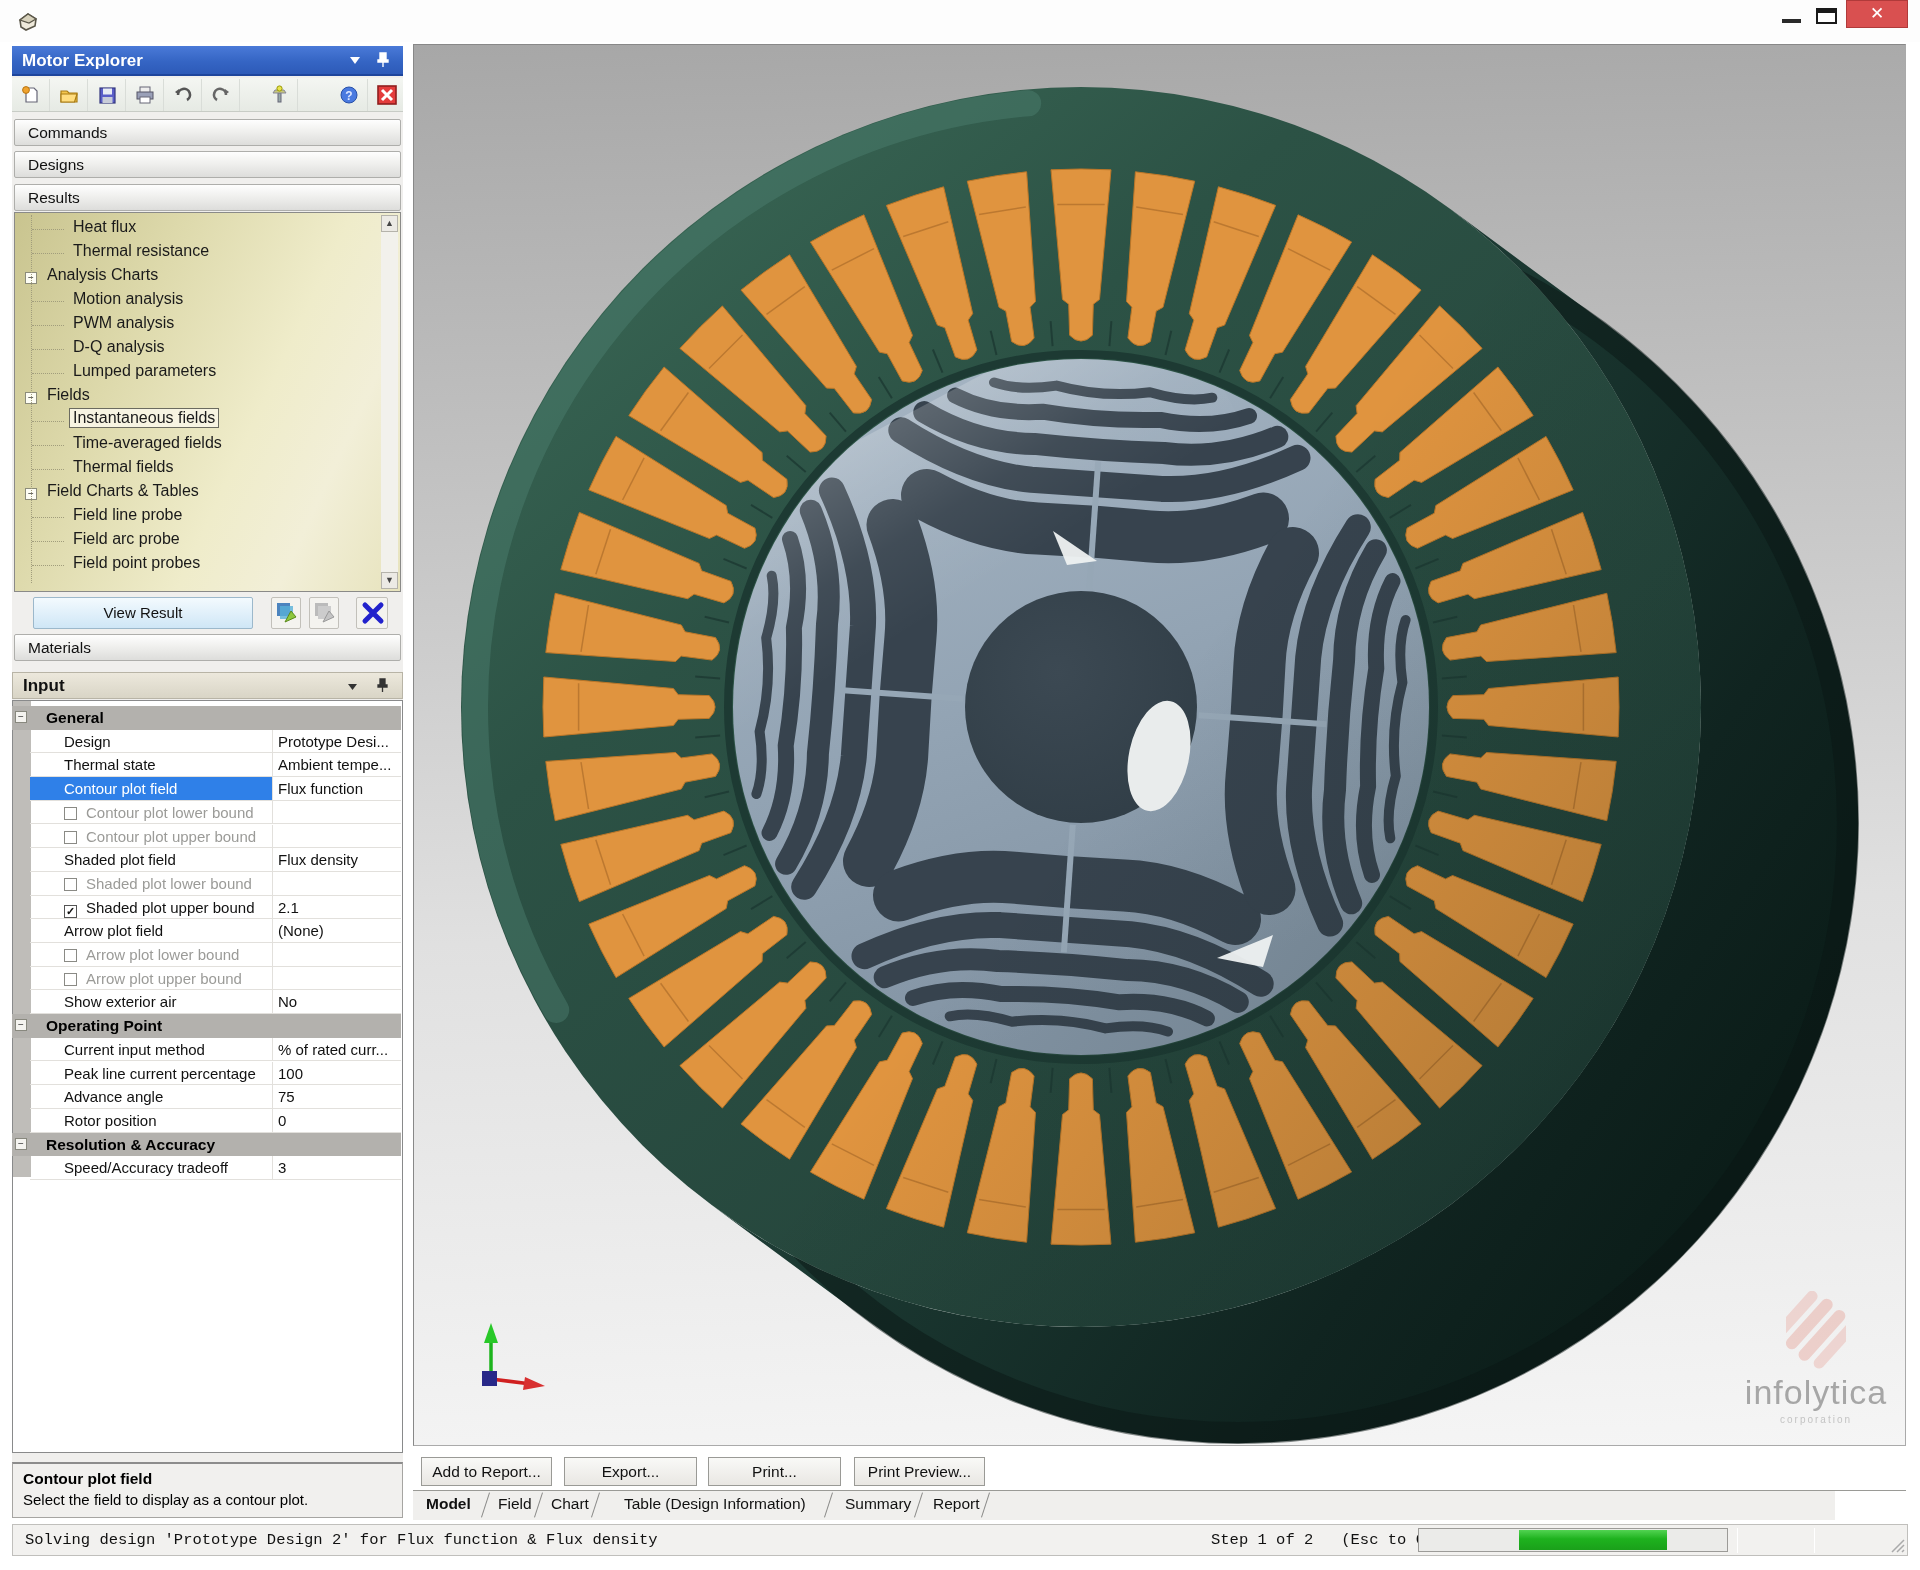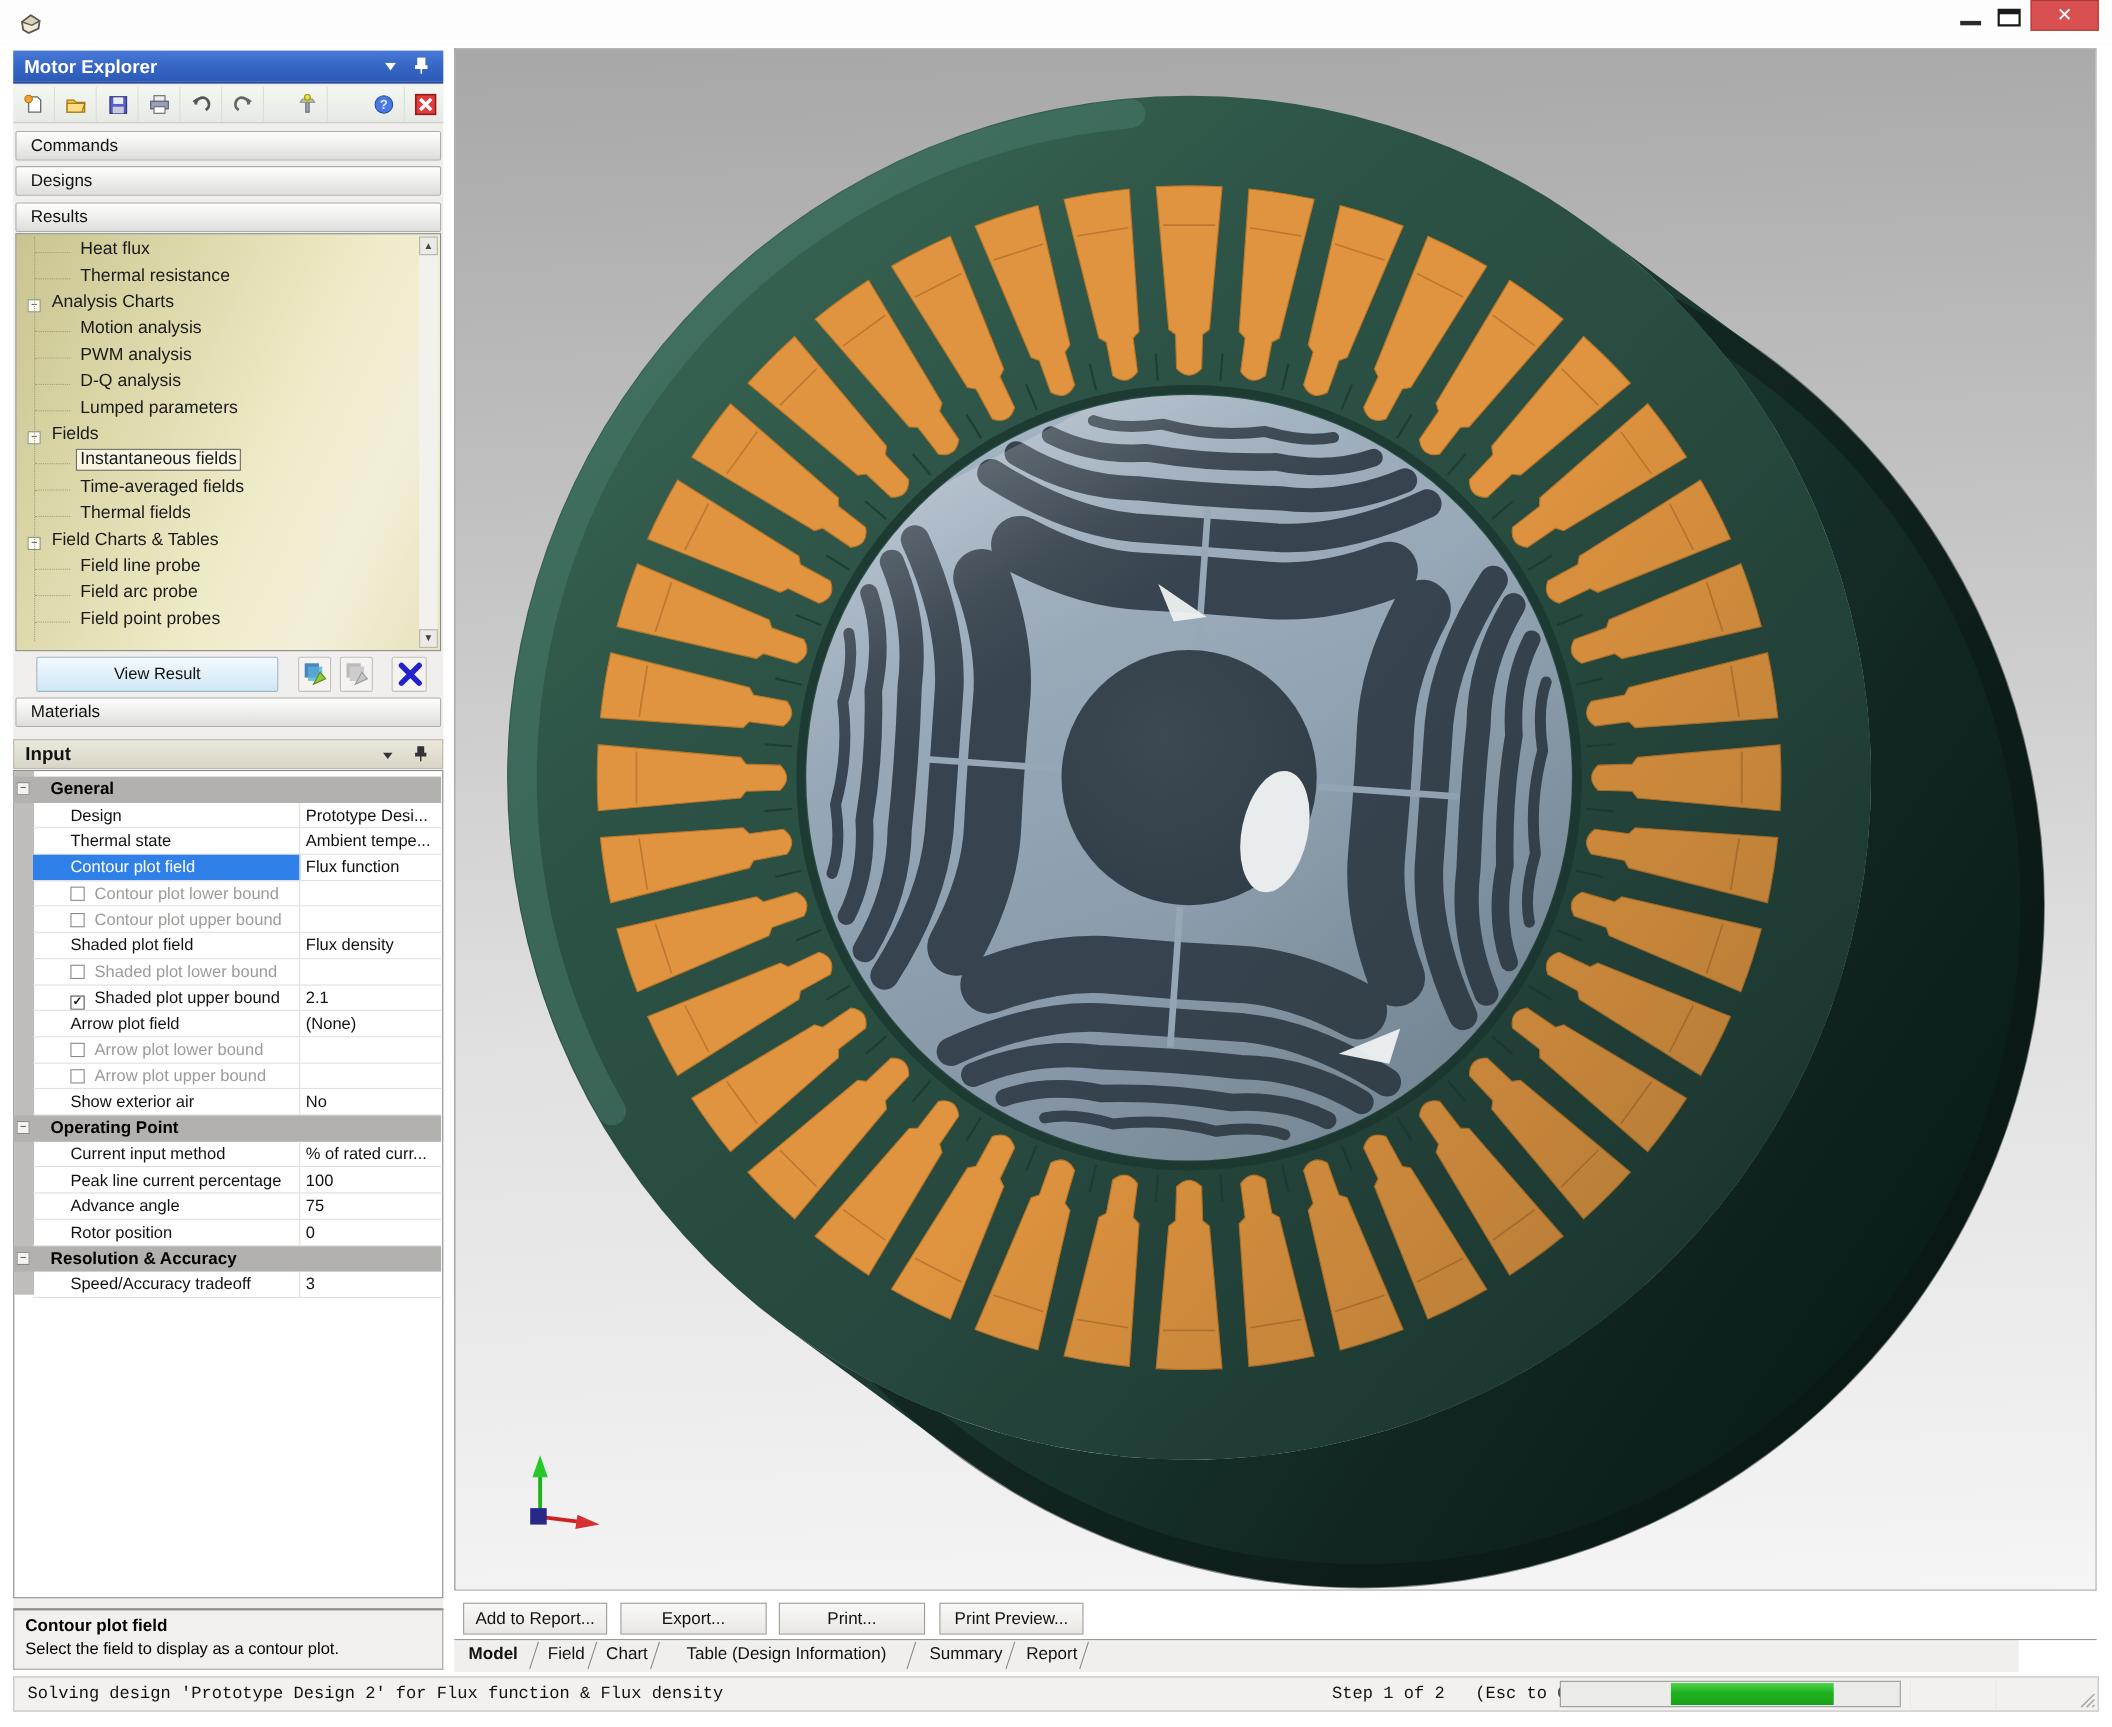--- a/index.html
+++ b/index.html
@@ -534,20 +534,32 @@
       <path d="M 1052,530 L 1096,560 L 1066,564 Z" fill="#eef1f1" opacity="0.95"></path>
       <path d="M 1216,957 L 1272,934 L 1262,966 Z" fill="#eef1f1" opacity="0.95"></path>
     </svg>
   <svg style="position:absolute;left:55px;top:1270px" width="110" height="80" viewBox="0 0 110 80">
     <line x1="22" y1="64" x2="22" y2="22" stroke="#1cb41c" stroke-width="3.5"></line>
     <path d="M22 8 L15 28 L29 28 Z" fill="#28c828"></path>
     <line x1="22" y1="64" x2="62" y2="69" stroke="#d02020" stroke-width="3.5"></line>
     <path d="M76 71 L56 62 L54 75 Z" fill="#d83030"></path>
     <rect x="13" y="56" width="15" height="15" fill="#282888"></rect>
   </svg>
+  <div id="logo">
+    <svg width="60" height="78" viewBox="0 0 60 78">
+      <g transform="rotate(-48 30 39)" opacity="0.45">
+        <rect x="2" y="8" width="56" height="11" rx="5.5" fill="#eab3ab"></rect>
+        <rect x="-2" y="24" width="64" height="12" rx="6" fill="#e7a69c"></rect>
+        <rect x="-2" y="41" width="64" height="12" rx="6" fill="#e7a69c"></rect>
+        <rect x="2" y="58" width="56" height="11" rx="5.5" fill="#eab3ab"></rect>
+      </g>
+    </svg>
+    <div id="logotxt">infolytica</div>
+    <div id="logocorp">corporation</div>
+  </div>
 </div>
 
 <div class="bbtn" style="left:421px;width:131px">Add to Report...</div>
 <div class="bbtn" style="left:564px;width:133px">Export...</div>
 <div class="bbtn" style="left:708px;width:133px">Print...</div>
 <div class="bbtn" style="left:854px;width:131px">Print Preview...</div>
 
 <div id="tabrow">
   <div style="position:absolute;left:0;top:0;width:1493px;height:1px;background:#9a9a96"></div>
   <div class="tab" style="left:13px"><b>Model</b></div>

